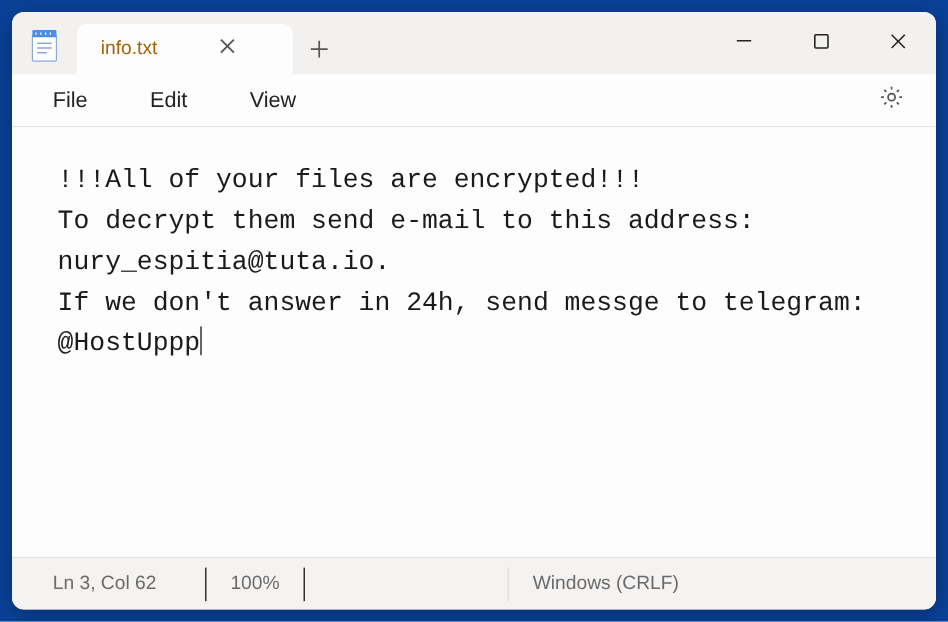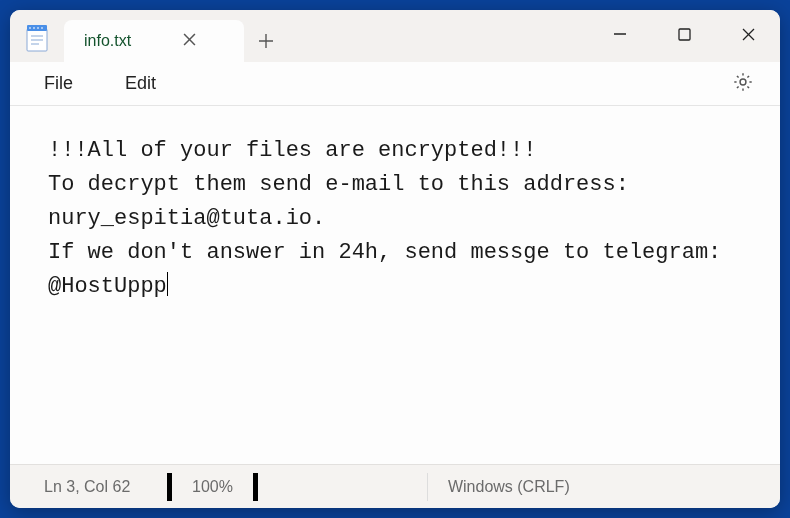--- a/index.html
+++ b/index.html
@@ -57,21 +57,21 @@
     background: #fdfdfd;
     border-radius: 8px 8px 0 0;
     height: 42px;
     margin-top: 10px;
     padding: 0 16px 0 20px;
     gap: 48px;
     min-width: 180px;
   }
   .tab-title {
     font-size: 16px;
-    color: #14532d;
+    color: #a16207;
   }
   .tab-close {
     font-size: 16px;
     color: #555;
     padding: 4px;
     cursor: pointer;
   }
   .new-tab {
     display: flex;
     align-items: center;
@@ -144,21 +144,21 @@
     align-items: center;
     height: 44px;
     background: #f5f3f1;
     border-top: 1px solid #e2e0de;
     font-size: 16px;
     color: #6b6b6b;
     padding: 0 12px;
   }
   .status-item {
     padding: 0 20px;
-    border-right: 5px solid #000000;
+    border-right: 1px solid #000000;
     height: 28px;
     display: flex;
     align-items: center;
   }
   .status-item.first { padding-left: 22px; min-width: 150px;}
   .status-item:last-child { border-right: none; }
   .status-spacer { width: 170px; border-right: 1px solid #ddd; height:28px;}
 </style>
 </head>
 <body>
@@ -212,20 +212,21 @@
             <line x1="2" y1="2" x2="13" y2="13" stroke="#222" stroke-width="1.3"></line>
             <line x1="13" y1="2" x2="2" y2="13" stroke="#222" stroke-width="1.3"></line>
           </svg>
       </div>
     </div>
   </div>
 
   <div class="menubar">
     <div class="menu-item">File</div>
     <div class="menu-item">Edit</div>
+    <div class="menu-item">View</div>
     <div class="settings-btn">
       <svg width="22" height="22" viewBox="0 0 24 24" fill="none" stroke="#555" stroke-width="1.6">
         <circle cx="12" cy="12" r="3.2"></circle>
         <path d="M12 2.5v2.5M12 19v2.5M21.5 12h-2.5M5 12H2.5M18.6 5.4l-1.8 1.8M7.2 16.8l-1.8 1.8M18.6 18.6l-1.8-1.8M7.2 7.2L5.4 5.4"></path>
       </svg>
     </div>
   </div>
 
   <div class="editor"><span>!!!All of your files are encrypted!!!
 To decrypt them send e-mail to this address: nury_espitia@tuta.io.

